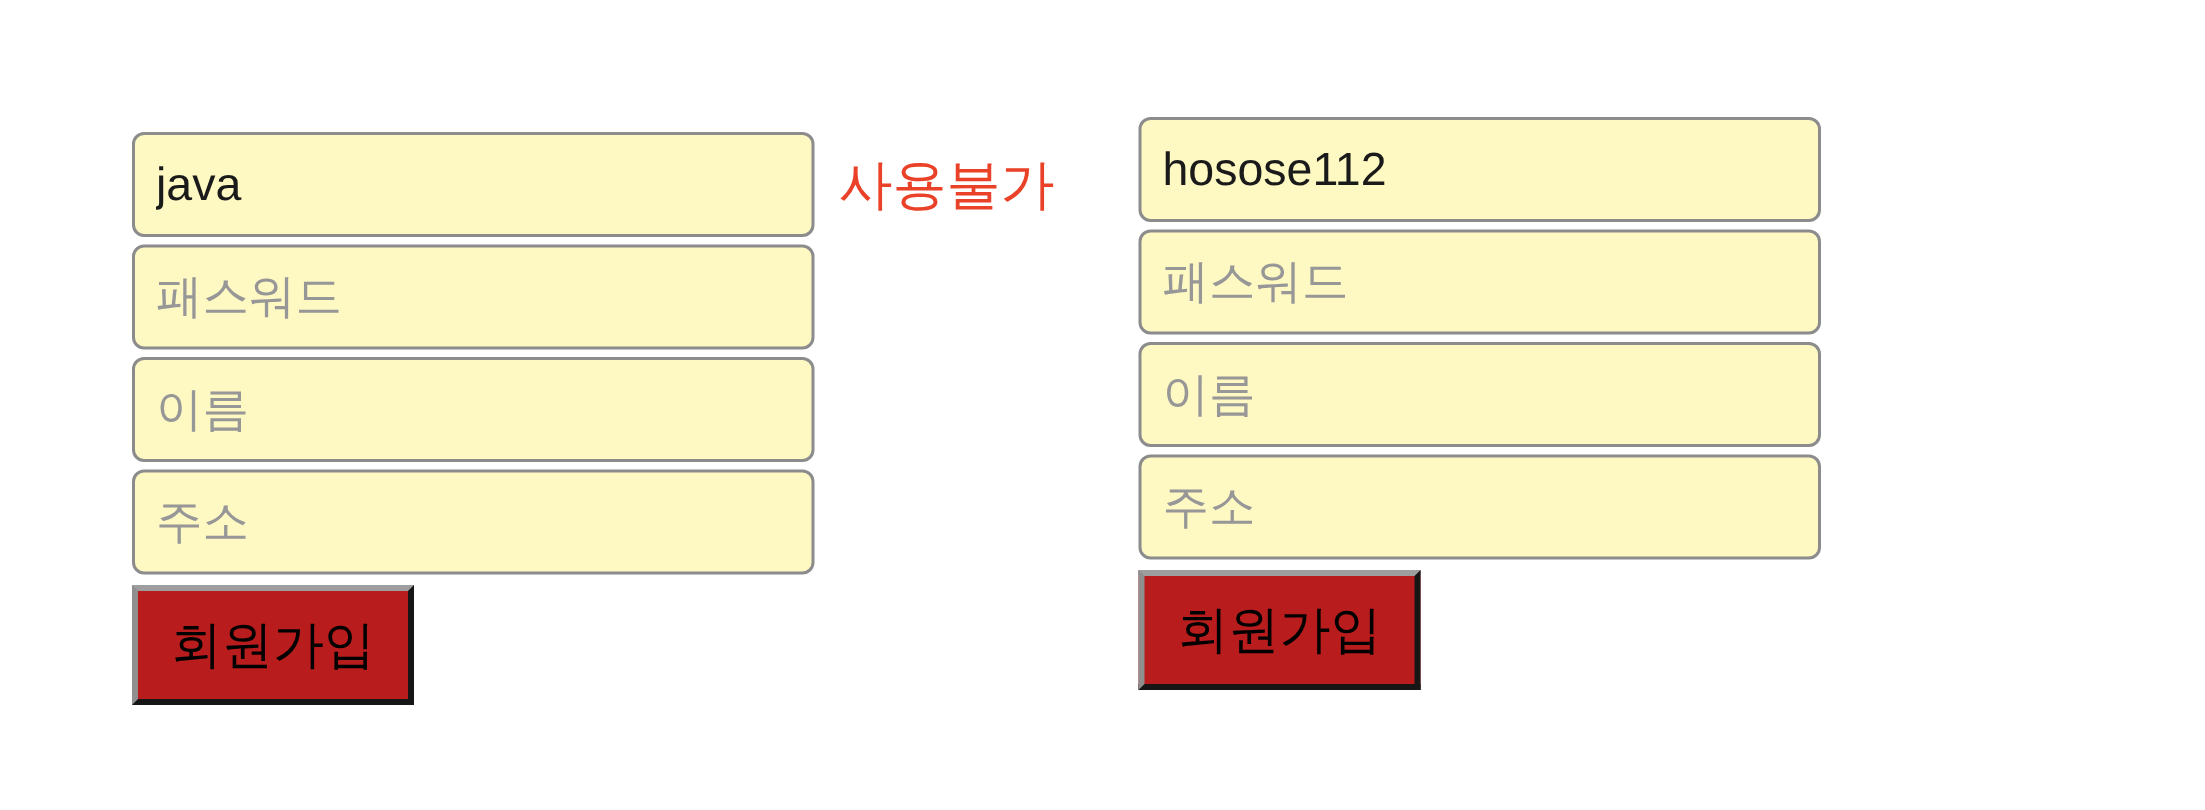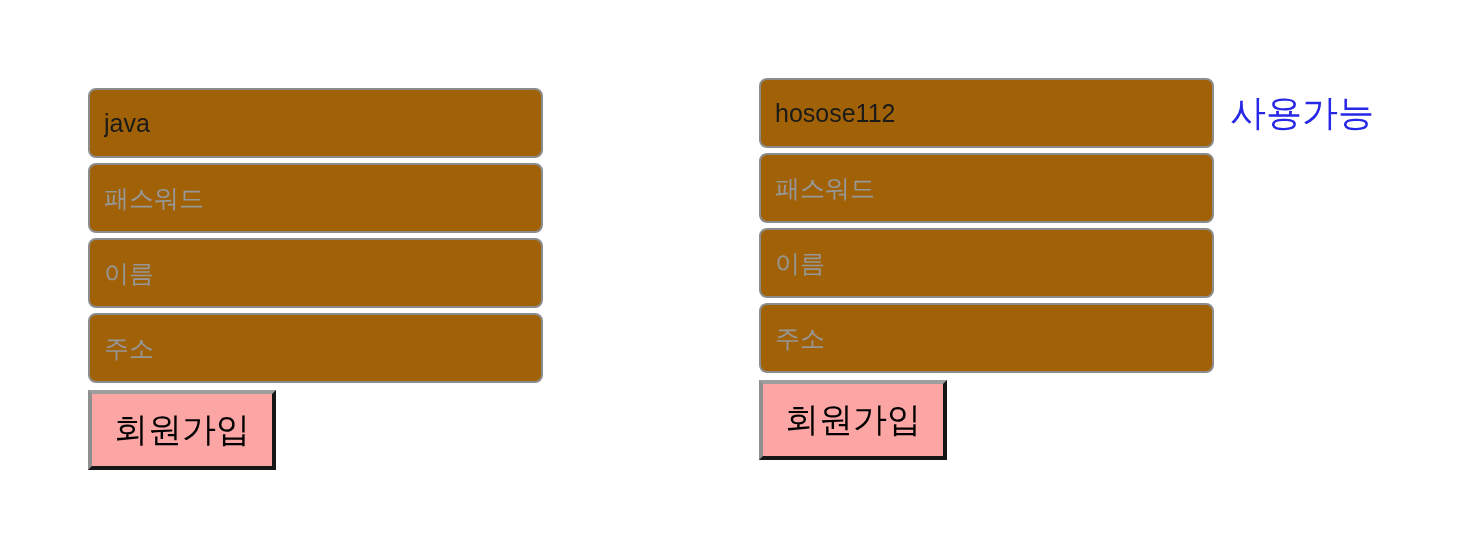--- a/index.html
+++ b/index.html
@@ -21,24 +21,24 @@
     display: flex;
     align-items: center;
   }
   .text-input {
     display: block;
     width: 455px;
     height: 70px;
     margin-bottom: 5px;
     border: 2px solid #8c8c8c;
     border-radius: 8px;
-    background: #a16207;
+    background: #fef9c3;
     color: #1a1a1a;
     font-family: "Liberation Sans", sans-serif;
-    font-size: 25px;
+    font-size: 31px;
     padding: 0 14px;
     outline: none;
   }
   .text-input::placeholder {
     color: #979797;
     opacity: 1;
   }
   .status-label {
     font-size: 36px;
     margin-left: 16px;
@@ -48,43 +48,43 @@
   }
   .status-unavailable { color: #ea4228; }
   .status-available   { color: #2727e6; }
 
   .submit-button {
     display: inline-block;
     margin-top: 2px;
     font-family: "Liberation Sans", sans-serif;
     font-size: 34px;
     color: #000000;
-    background: #fca5a5;
+    background: #b91c1c;
     padding: 13px 22px;
     border-style: solid;
     border-width: 4px;
     border-color: #9e9e9e #161616 #161616 #8f8f8f;
     cursor: pointer;
   }
 </style>
 </head>
 <body>
 
 <div class="signup-form form-left">
   <div class="field-row">
     <input type="text" class="text-input" value="java" style="">
+    <span class="status-label status-unavailable">사용불가</span>
   </div>
   <input type="text" class="text-input" placeholder="패스워드" style="">
   <input type="text" class="text-input" placeholder="이름" style="">
   <input type="text" class="text-input" placeholder="주소" style="">
   <button type="button" class="submit-button">회원가입</button>
 </div>
 
 <div class="signup-form form-right">
   <div class="field-row">
     <input type="text" class="text-input" value="hosose112" style="">
-    <span class="status-label status-available">사용가능</span>
   </div>
   <input type="text" class="text-input" placeholder="패스워드" style="">
   <input type="text" class="text-input" placeholder="이름" style="">
   <input type="text" class="text-input" placeholder="주소" style="">
   <button type="button" class="submit-button">회원가입</button>
 </div>
 
 </body></html>

